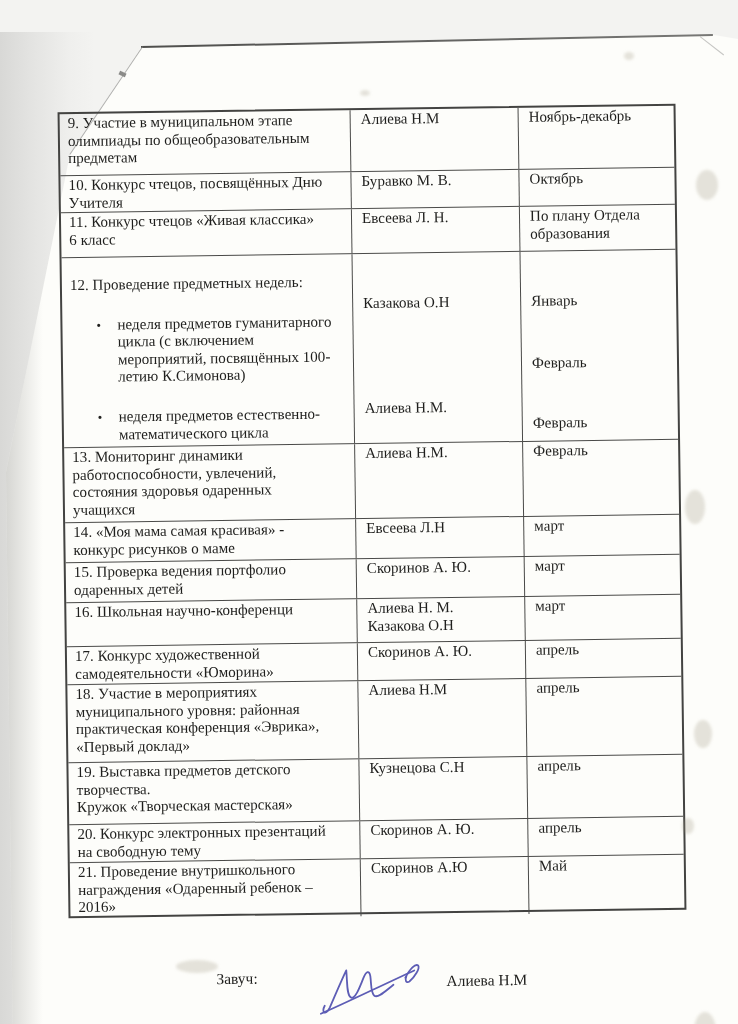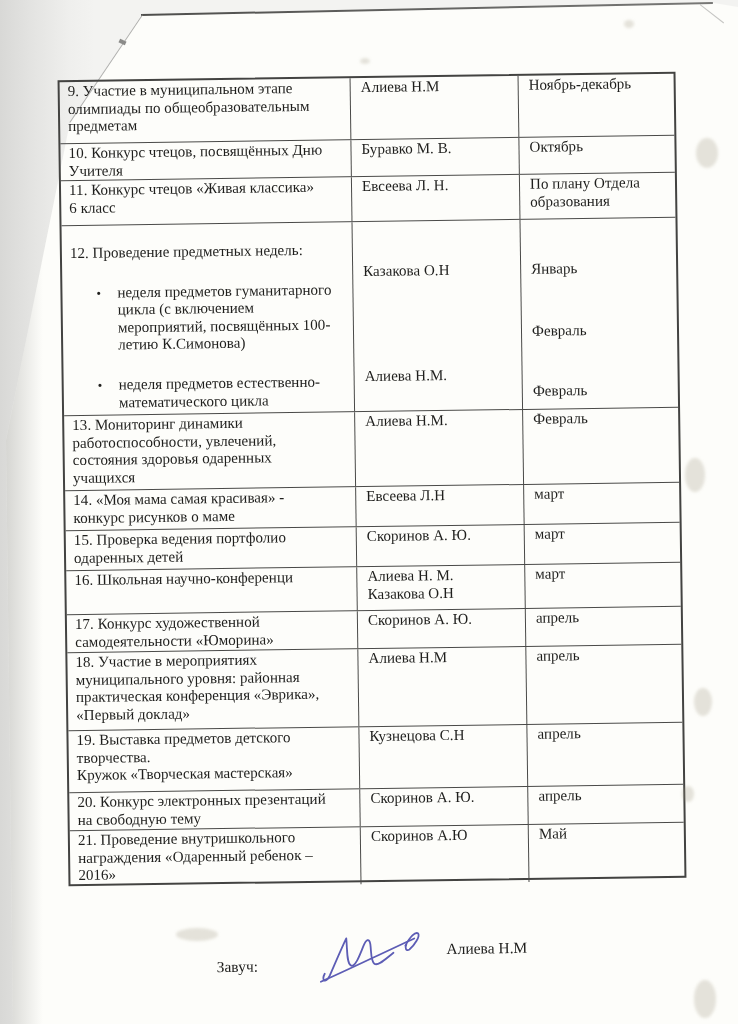--- a/index.html
+++ b/index.html
@@ -2,21 +2,21 @@
 <html><head>
 <meta charset="utf-8">
 <style>
   html,body{margin:0;padding:0;}
   body{
     width:738px;height:1024px;overflow:hidden;position:relative;
     background:#f3f3f1;
     font-family:"Liberation Serif","DejaVu Serif",serif;
     color:#1f1f1d;
   }
-  .stage{position:absolute;inset:0;}
+  .stage{position:absolute;inset:0;margin-top:32px;}
   
   .bg-strip{
     position:absolute;left:0;top:0;width:95px;height:1024px;
     background:linear-gradient(to right,#d8d8d6 0px,#e3e3e1 30px,#efefed 70px,#f3f3f1 95px);
   }
   
   .paper{
     position:absolute;inset:0;background:#fdfdfa;
     clip-path:polygon(142px 14px,708px 2px,738px 7px,738px 1024px,13px 1024px,6px 440px,70px 122px);
   }
@@ -59,21 +59,21 @@
   .c1{width:291px;border-right:1.5px solid #4a4a48;padding-left:8px;padding-right:4px;}
   .c2{width:168px;border-right:1.5px solid #4a4a48;padding-left:10px;padding-right:4px;}
   .c3{flex:1;padding-left:10px;padding-right:4px;}
   .bullet{display:flex;margin:5px 0 0 26px;}
   .bullet .dot{width:21px;flex:none;font-size:13px;}
   .p0,.t0{margin-top:22px;}
   .p1{margin-top:70px;}
   .t1{margin-top:27px;}
   .t2{margin-top:25px;}
   .footer{position:absolute;left:0;top:852px;width:618px;height:90px;font-size:15.5px;}
-  .footer-label{position:absolute;left:147px;top:28px;}
+  .footer-label{position:absolute;left:147px;top:8px;}
   .footer-name{position:absolute;left:377px;top:13px;}
   .sig{position:absolute;left:245px;top:-12px;}
   
   .sm{position:absolute;border-radius:50%;background:rgba(160,152,128,.26);filter:blur(1.5px);}
   .speck{position:absolute;background:#8b8b89;filter:blur(.4px);}
 </style>
 </head>
 <body>
 
 <div class="stage">

